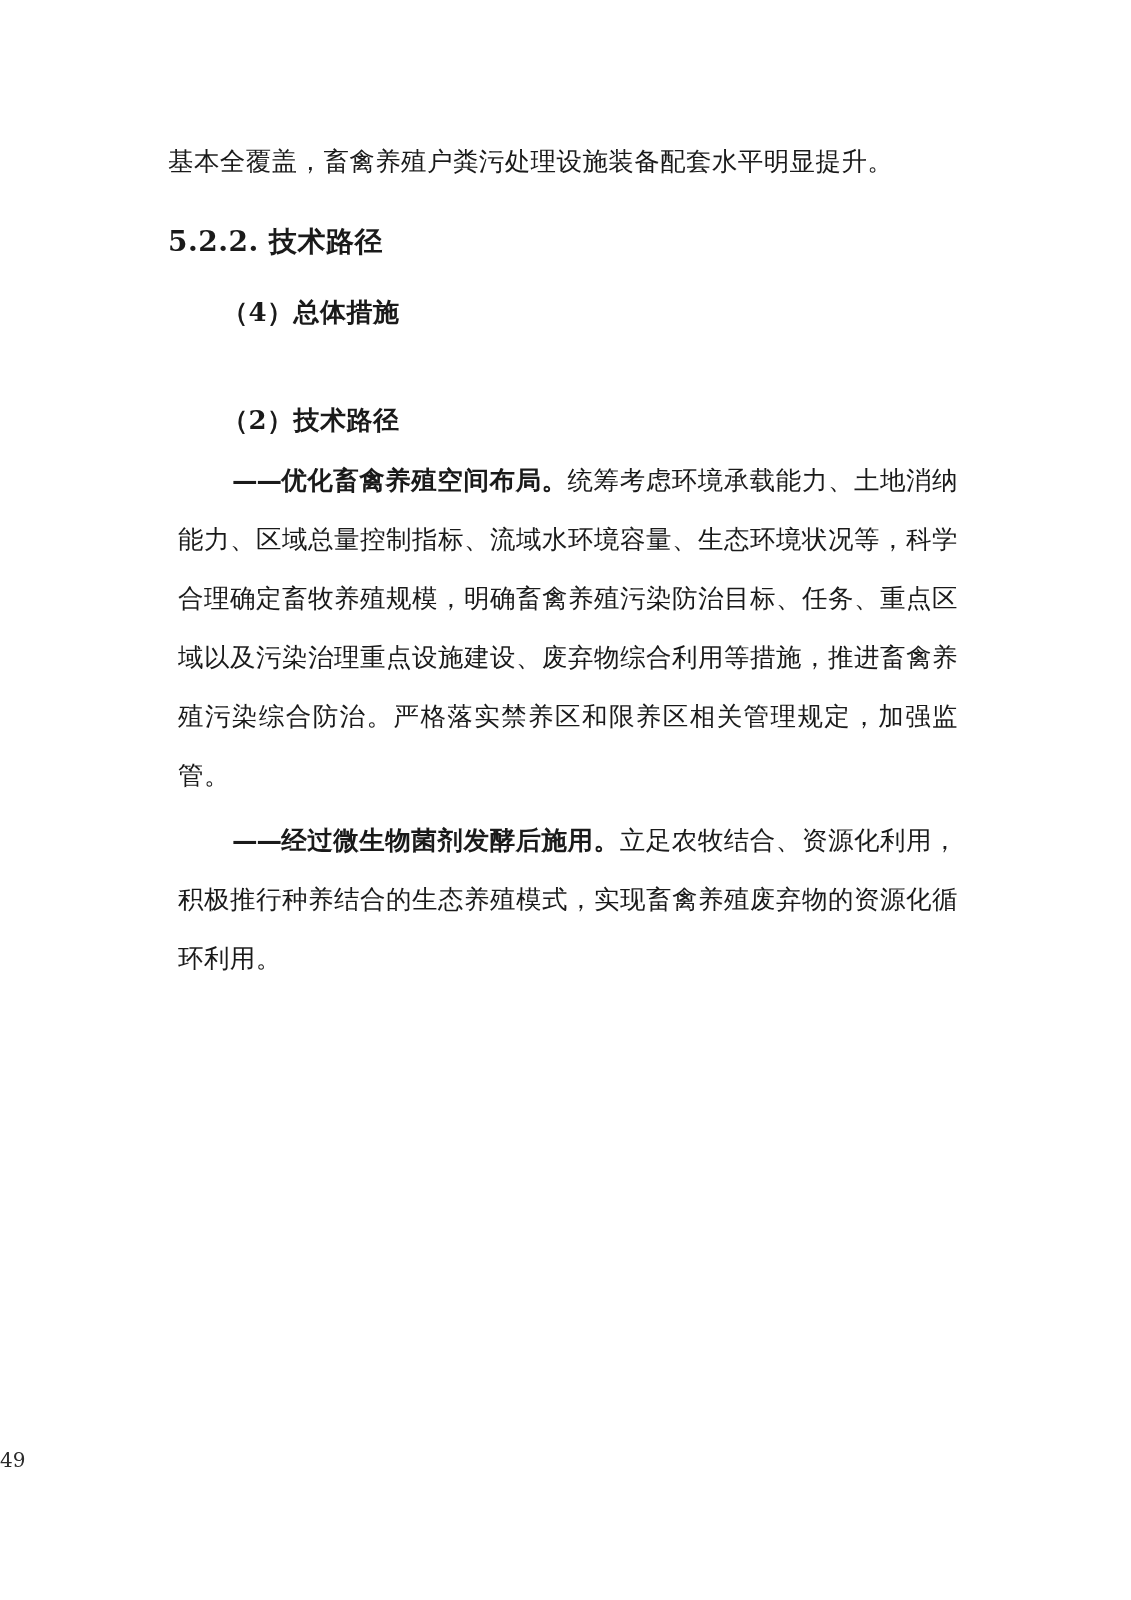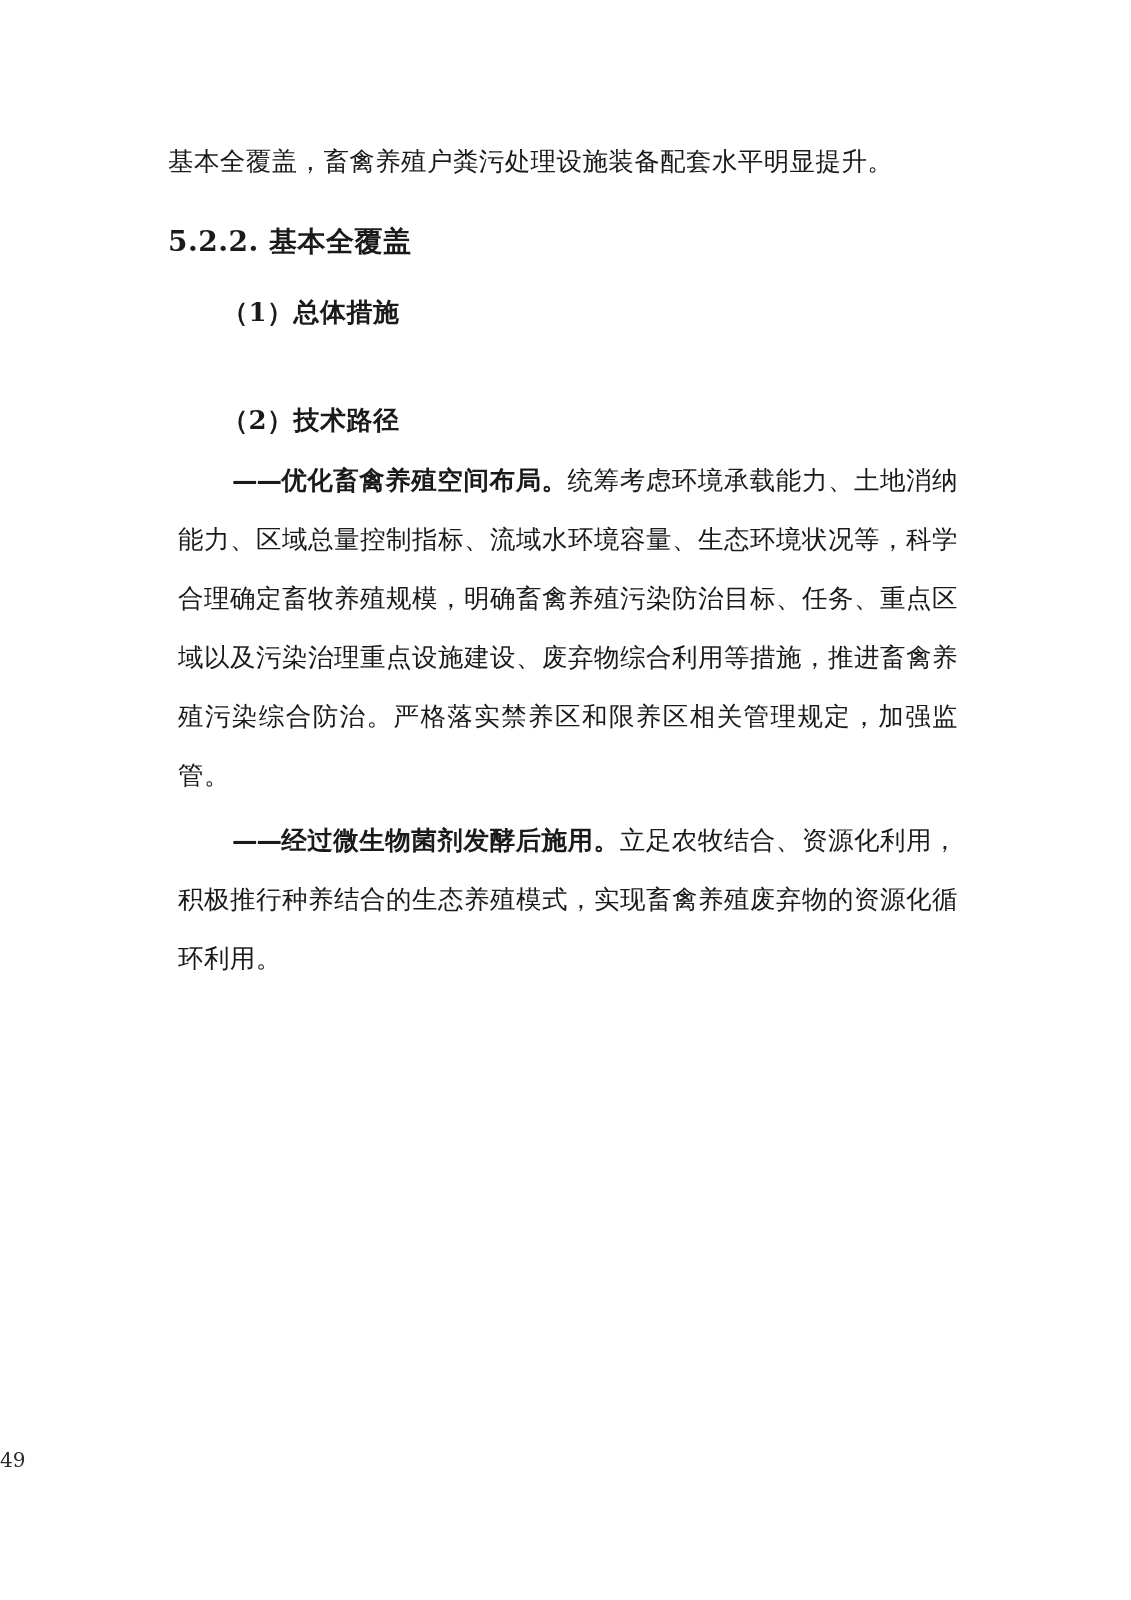--- a/index.html
+++ b/index.html
@@ -73,23 +73,23 @@
   .spacer-lg { height: 34px; }
 </style>
 </head>
 <body>
 
 <div class="page">
   <div class="content">
 
     <p class="para">基本全覆盖，畜禽养殖户粪污处理设施装备配套水平明显提升。</p>
 
-    <h3 class="h3">5.2.2. 基本全覆盖</h3>
+    <h3 class="h3">5.2.2. 技术路径</h3>
 
-    <h4 class="h4">（1）总体措施</h4>
+    <h4 class="h4">（4）总体措施</h4>
 
 
     <div class="spacer-lg"></div>
 
     <h4 class="h4">（2）技术路径</h4>
 
     <p class="para indent block"><span class="dash">——</span><span class="sub-head">优化畜禽养殖空间布局。</span><span>统筹考虑环境承载能力、土地消纳能力、区域总量控制指标、流域水环境容量、生态环境状况等，科学合理确定畜牧养殖规模，明确畜禽养殖污染防治目标、任务、重点区域以及污染治理重点设施建设、废弃物综合利用等措施，推进畜禽养殖污染综合防治。严格落实禁养区和限养区相关管理规定，加强监管。</span></p>
 
     <p class="para indent block"><span class="dash">——</span><span class="sub-head">经过微生物菌剂发酵后施用。</span><span>立足农牧结合、资源化利用，积极推行种养结合的生态养殖模式，实现畜禽养殖废弃物的资源化循环利用。</span></p>
 

